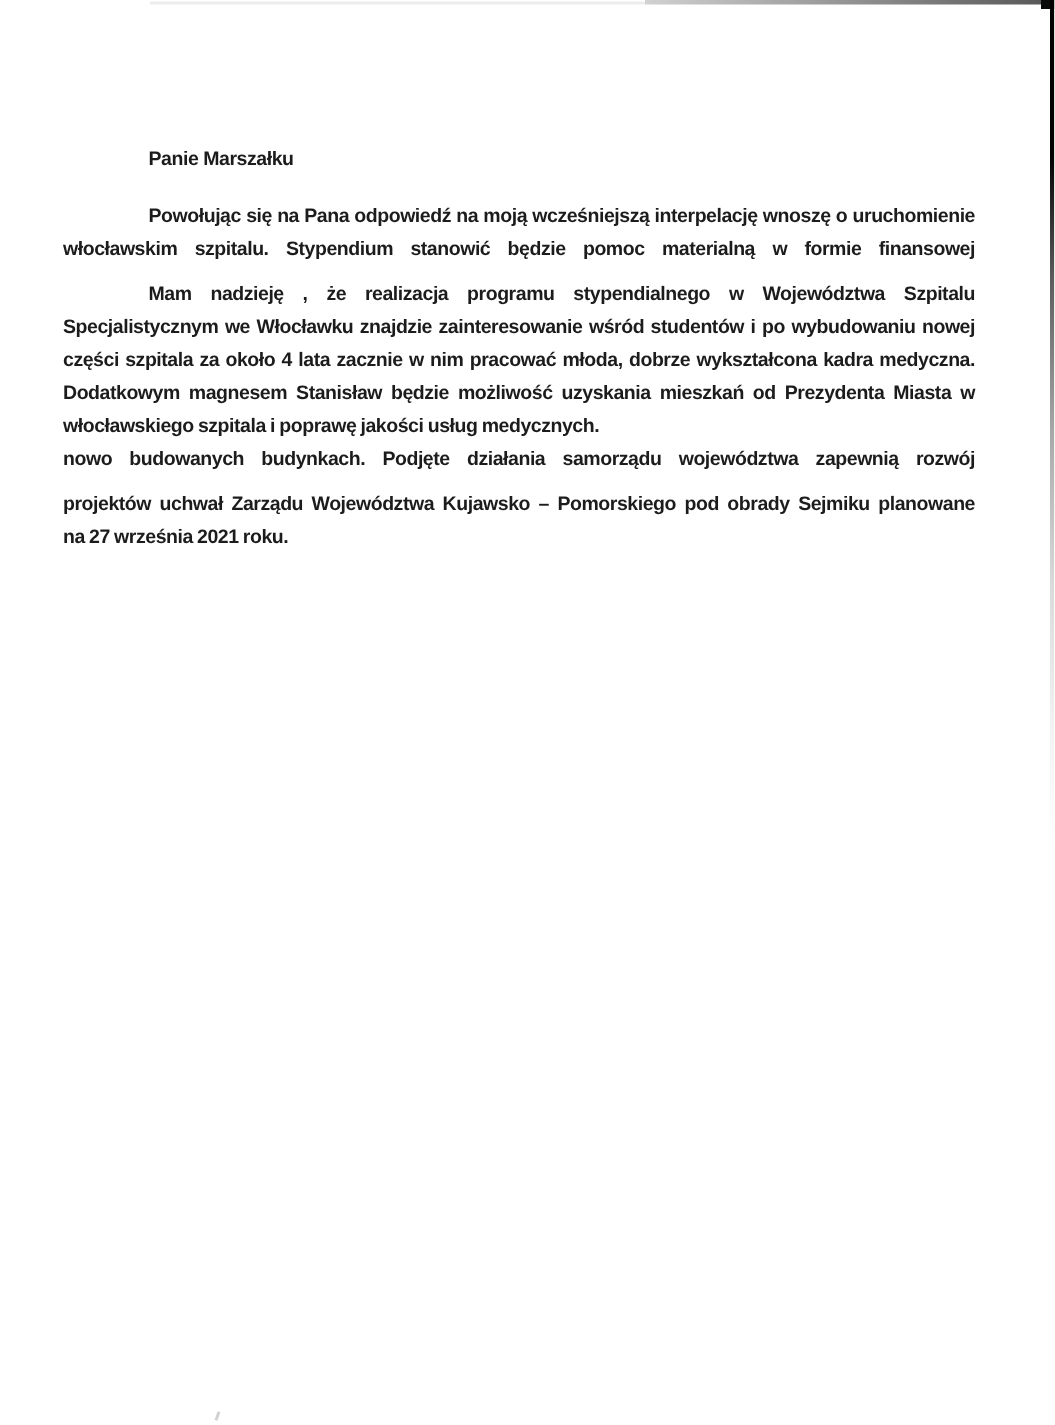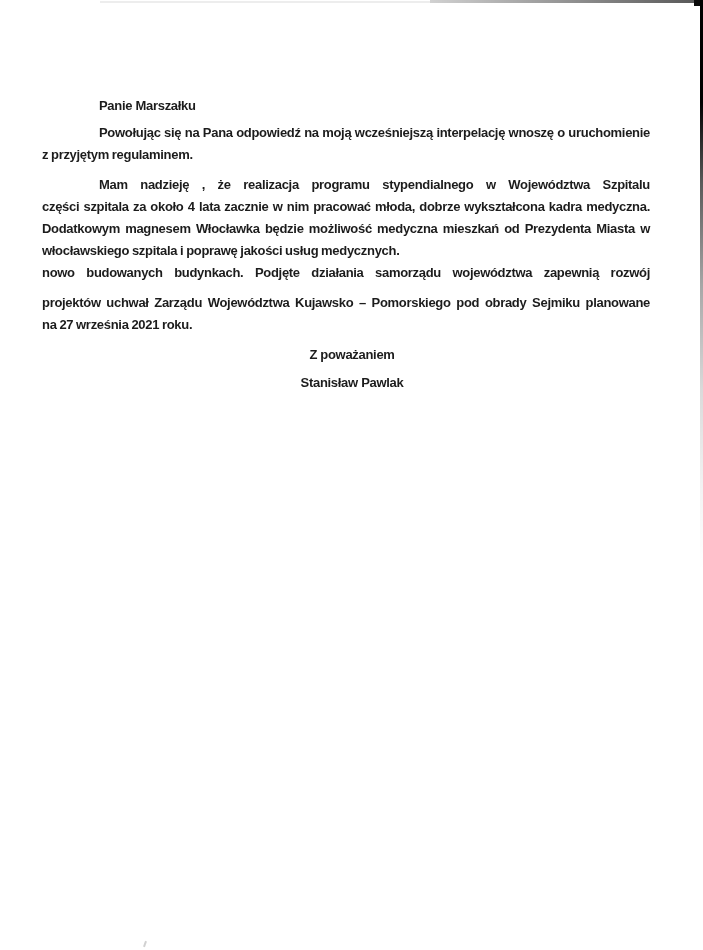--- a/index.html
+++ b/index.html
@@ -60,21 +60,21 @@
     position: absolute;
     left: 42px;
     top: 95px;
     width: 620px;
     font-size: 13px;
     line-height: 22px;
     letter-spacing: -0.3px;
   }
   .heading {
     padding-left: 57px;
-    margin-bottom: 5px;
+    margin-bottom: 16px;
     white-space: nowrap;
   }
   .para { margin: 0 12px 8px 0; }
   .line {
     text-align: justify;
     text-align-last: justify;
     word-spacing: -0.5px;
   }
   .line.first { padding-left: 57px; }
   .line.last  { text-align-last: left; }
@@ -94,35 +94,32 @@
   <div class="artifact-top-corner"></div>
   <div class="artifact-right-strip"></div>
   <div class="artifact-bottom-mark"></div>
 
   <div class="content">
 
     <div class="heading">Panie Marszałku</div>
 
     <div class="para">
       <div class="line first">Powołując się na Pana odpowiedź na moją wcześniejszą interpelację wnoszę o uruchomienie</div>
-      <div class="line last">z przyjętym regulaminem.</div>
+      <div class="line">włocławskim szpitalu. Stypendium stanowić będzie pomoc materialną w formie finansowej</div>
     </div>
 
     <div class="para">
       <div class="line first">Mam nadzieję , że realizacja programu stypendialnego w Województwa Szpitalu</div>
+      <div class="line">Specjalistycznym we Włocławku znajdzie zainteresowanie wśród studentów i po wybudowaniu nowej</div>
       <div class="line">części szpitala za około 4 lata zacznie w nim pracować młoda, dobrze wykształcona kadra medyczna.</div>
-      <div class="line">Dodatkowym magnesem Włocławka będzie możliwość medyczna mieszkań od Prezydenta Miasta w</div>
+      <div class="line">Dodatkowym magnesem Stanisław będzie możliwość uzyskania mieszkań od Prezydenta Miasta w</div>
       <div class="line last">włocławskiego szpitala i poprawę jakości usług medycznych.</div>
       <div class="line">nowo budowanych budynkach. Podjęte działania samorządu województwa zapewnią rozwój</div>
     </div>
 
     <div class="para">
       <div class="line">projektów uchwał Zarządu Województwa Kujawsko – Pomorskiego pod obrady Sejmiku planowane</div>
       <div class="line last">na 27 września 2021 roku.</div>
     </div>
 
-    <div class="closing">
-      <div class="salutation">Z poważaniem</div>
-      <div class="signature">Stanisław Pawlak</div>
-    </div>
 
   </div>
 </div>
 
 </body></html>

